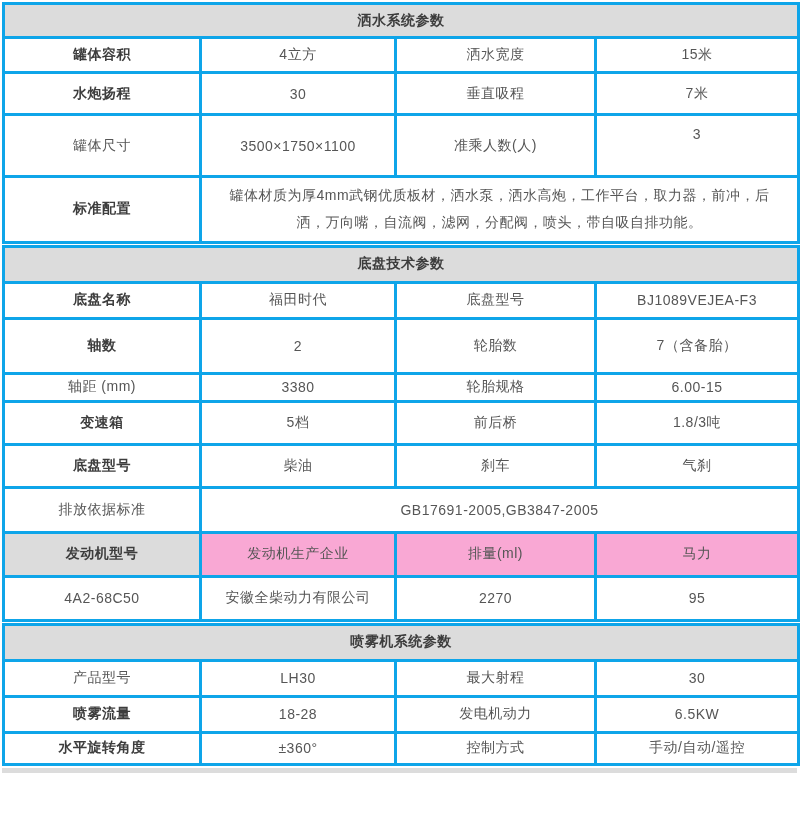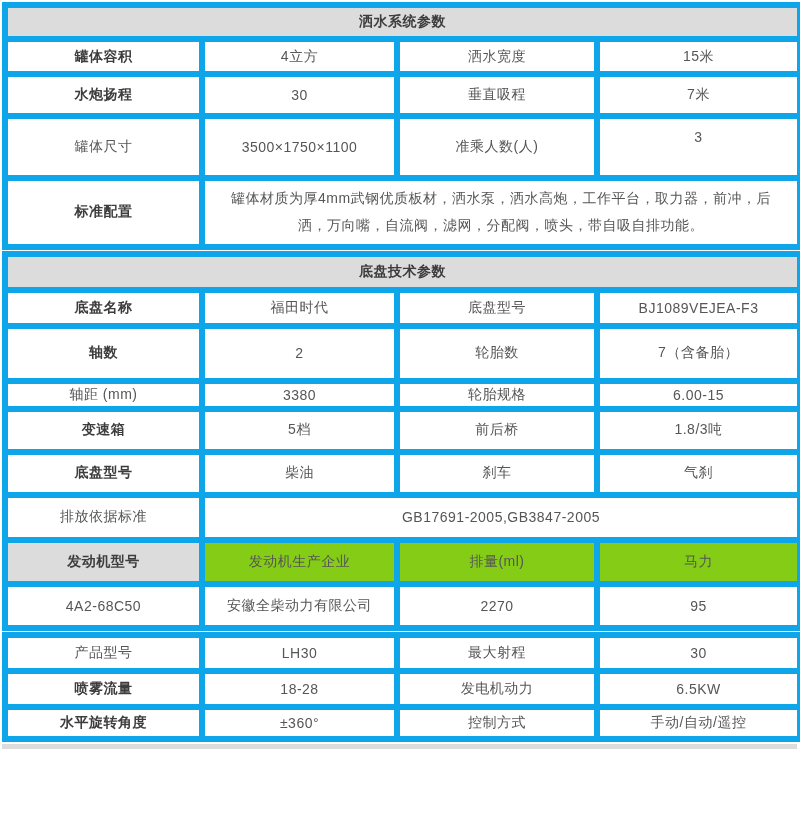--- a/index.html
+++ b/index.html
@@ -1,26 +1,26 @@
 <!DOCTYPE html>
 <html><head>
 <meta charset="utf-8">
 <style>
   html,body{margin:0;padding:0;background:#ffffff;}
   body{width:800px;height:822px;overflow:hidden;
        font-family:"Liberation Sans","DejaVu Sans",sans-serif;}
   .wrap{width:795px;margin:2px 0 0 2px;}
   table{border-collapse:collapse;table-layout:fixed;width:795px;}
   .sec{margin-top:1px;}
-  td{border:6px solid #0ea5e9;text-align:center;vertical-align:middle;
+  td{border:3px solid #0ea5e9;text-align:center;vertical-align:middle;
      font-size:14px;color:#565656;padding:2px 6px;overflow:hidden;
      letter-spacing:0.5px;}
   td.b{font-weight:bold;color:#3d3d3d;}
   td.hd{background:#dcdcdc;font-weight:bold;color:#3d3d3d;}
-  td.ghd{background:#84cc16;color:#565656;}
+  td.ghd{background:#f9a8d4;color:#565656;}
   td.cfg{line-height:1.95;padding:4px 14px;}
   td.vtop{vertical-align:top;padding-top:10px;}
   .strip{width:795px;height:5px;background:#dcdcdc;margin-top:2px;}
 </style>
 </head>
 <body>
 
 <div class="wrap">
 
   <table class="sec">
@@ -120,20 +120,23 @@
     </table>
 
   <table class="sec">
     <colgroup>
         <col style="width:197px">
         <col style="width:195px">
         <col style="width:200px">
         <col style="width:203px">
       </colgroup>
     <tbody>
+        <tr style="height:36px">
+      <td colspan="4" class="hd">喷雾机系统参数</td>
+    </tr>
     <tr style="height:36px">
       <td>产品型号</td>
       <td>LH30</td>
       <td>最大射程</td>
       <td>30</td>
     </tr>
     <tr style="height:36px">
       <td class="b">喷雾流量</td>
       <td>18-28</td>
       <td>发电机动力</td>

